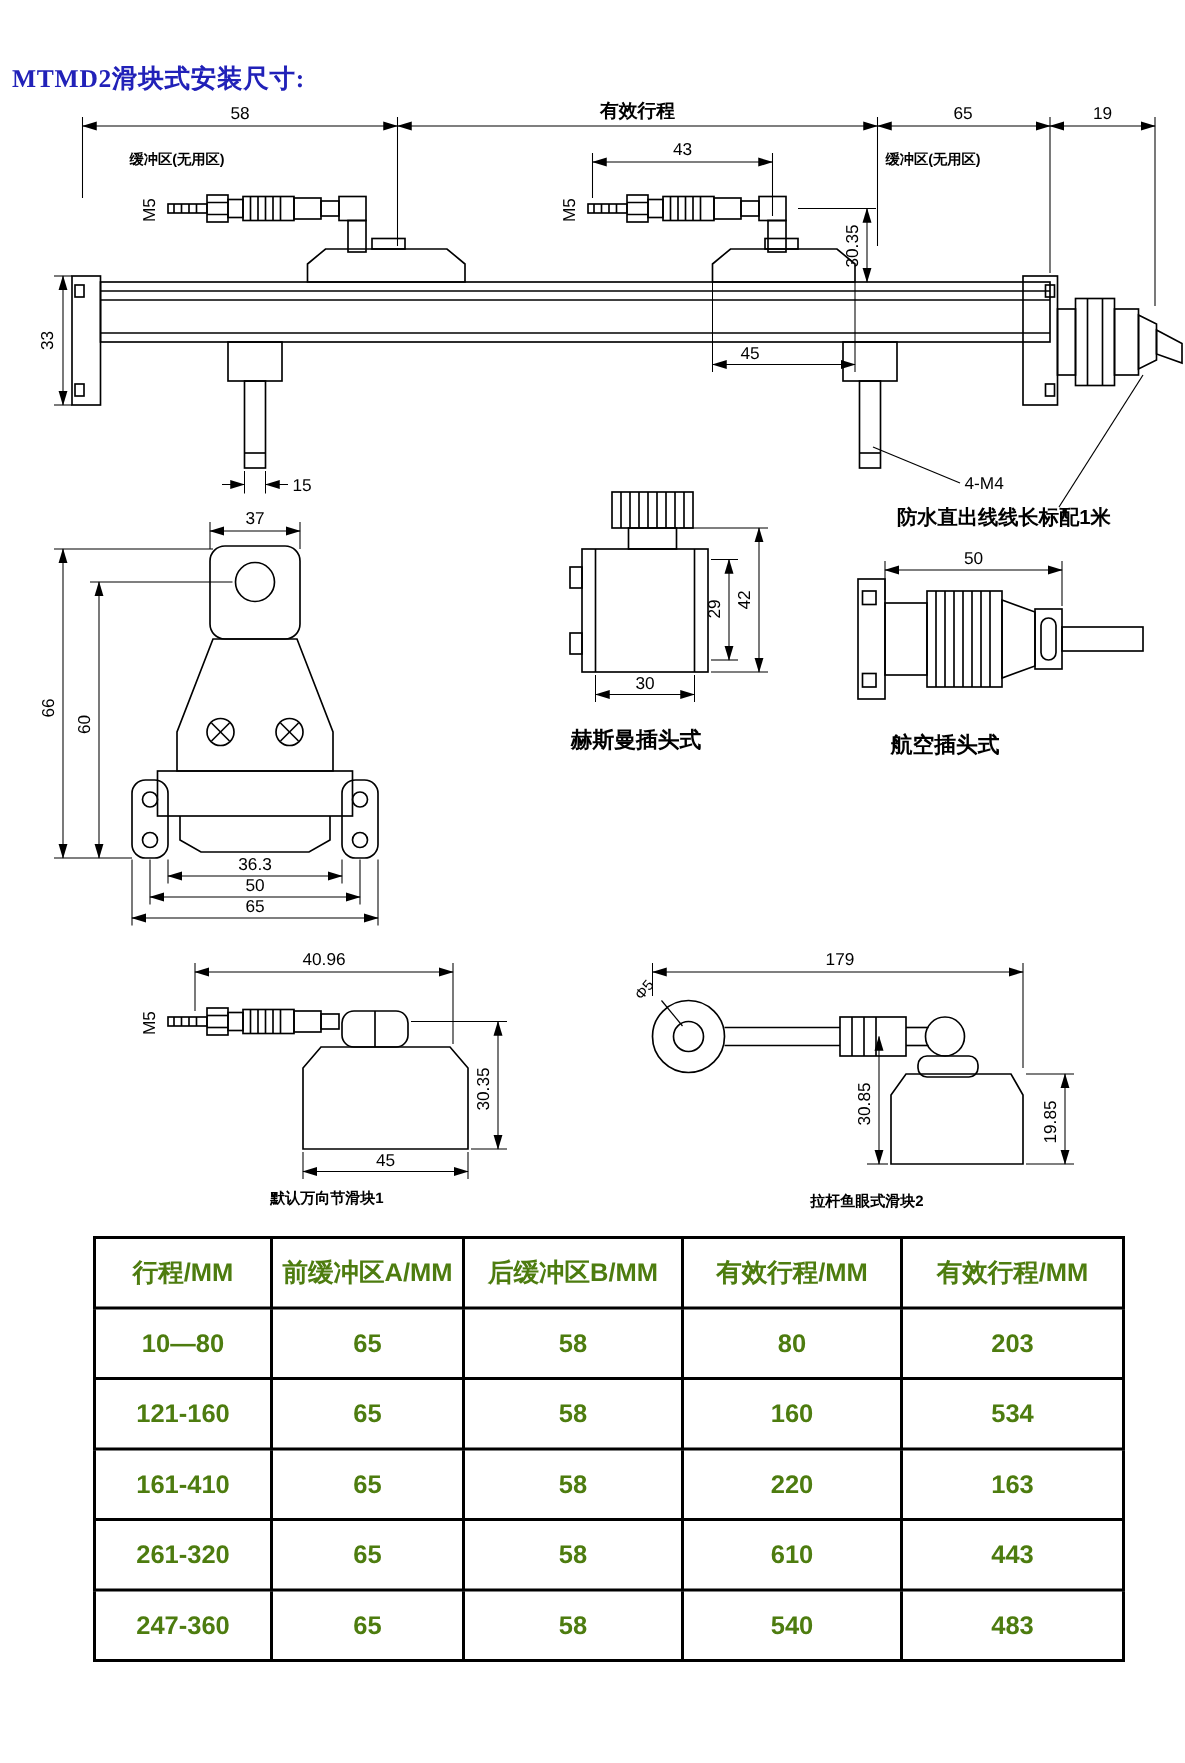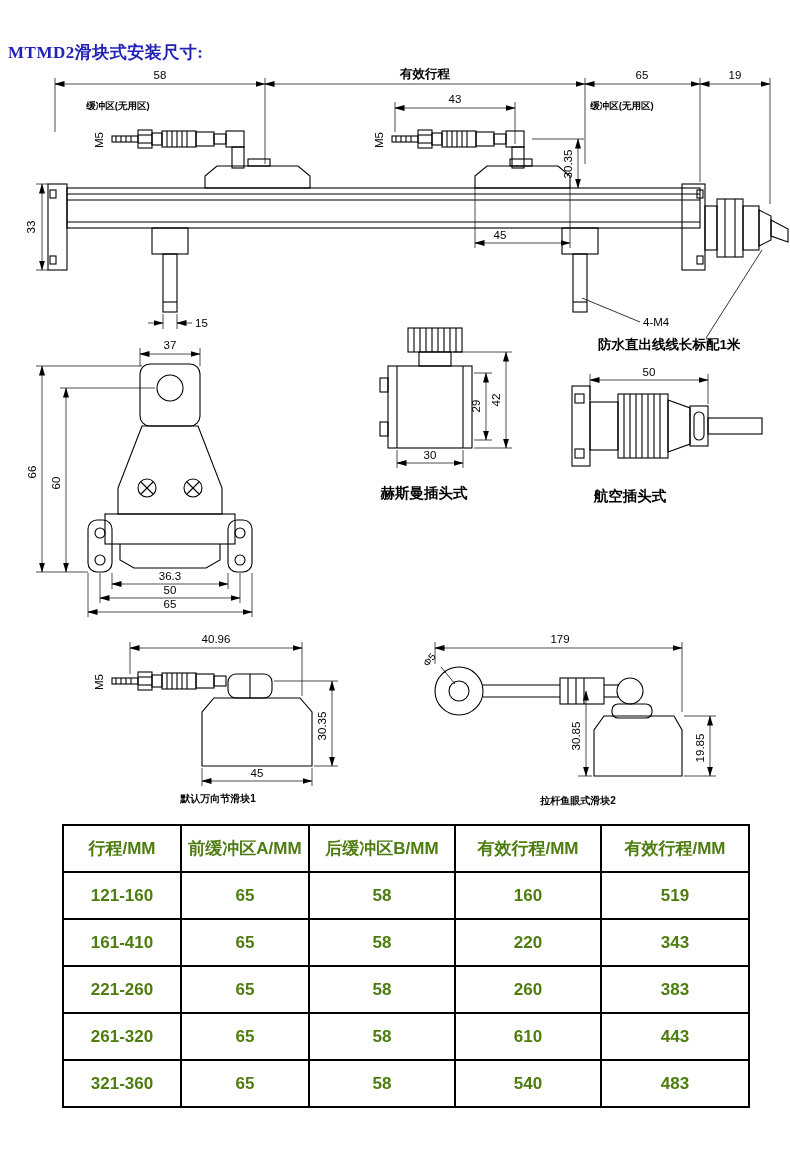--- a/index.html
+++ b/index.html
@@ -348,49 +348,49 @@
       <tr>
         <th>行程/MM</th>
         <th>前缓冲区A/MM</th>
         <th>后缓冲区B/MM</th>
         <th>有效行程/MM</th>
         <th>有效行程/MM</th>
       </tr>
     </thead>
     <tbody>
       <tr>
+        <td>10—80</td>
+        <td>65</td>
+        <td>58</td>
+        <td>80</td>
+        <td>203</td>
+      </tr>
+      <tr>
         <td>121-160</td>
         <td>65</td>
         <td>58</td>
         <td>160</td>
-        <td>519</td>
+        <td>534</td>
       </tr>
       <tr>
         <td>161-410</td>
         <td>65</td>
         <td>58</td>
         <td>220</td>
-        <td>343</td>
-      </tr>
-      <tr>
-        <td>221-260</td>
-        <td>65</td>
-        <td>58</td>
-        <td>260</td>
-        <td>383</td>
+        <td>163</td>
       </tr>
       <tr>
         <td>261-320</td>
         <td>65</td>
         <td>58</td>
         <td>610</td>
         <td>443</td>
       </tr>
       <tr>
-        <td>321-360</td>
+        <td>247-360</td>
         <td>65</td>
         <td>58</td>
         <td>540</td>
         <td>483</td>
       </tr>
     </tbody>
   </table>
 
 </div>
 

